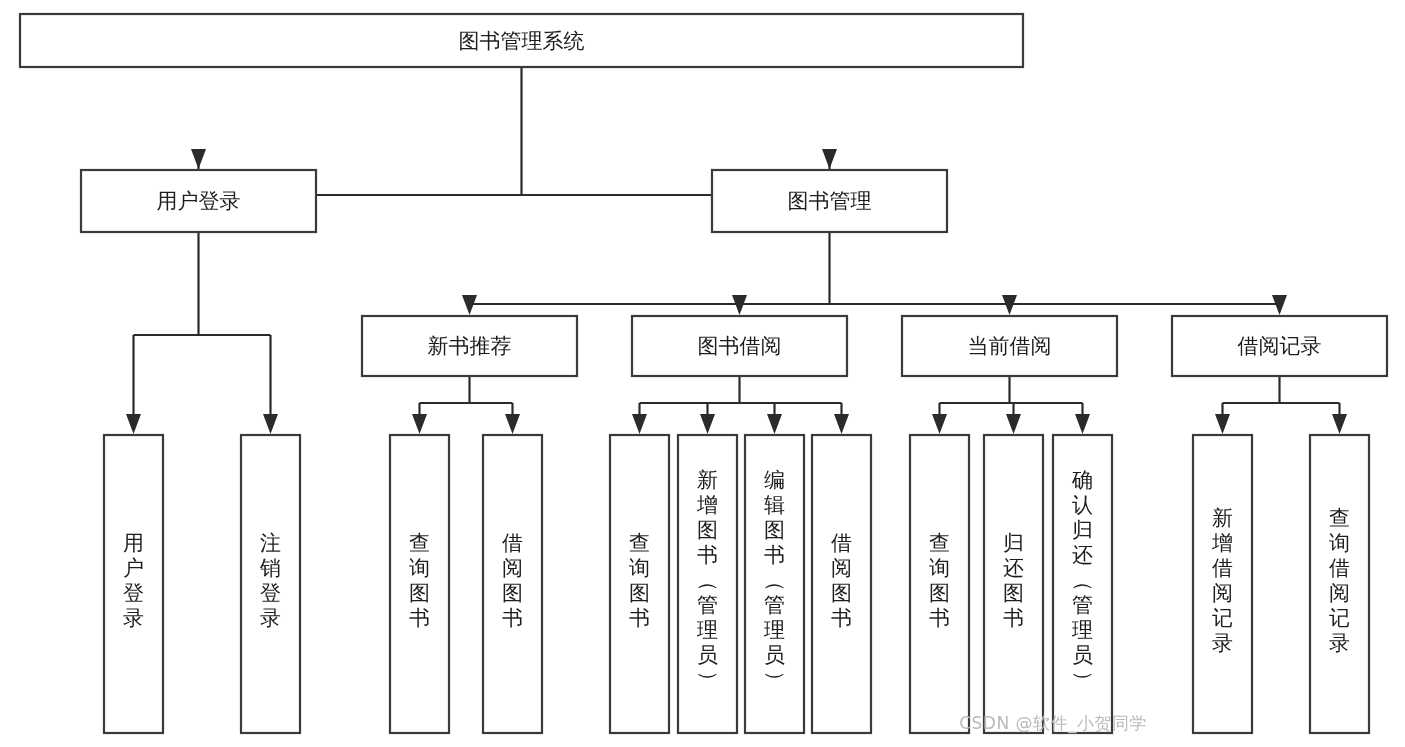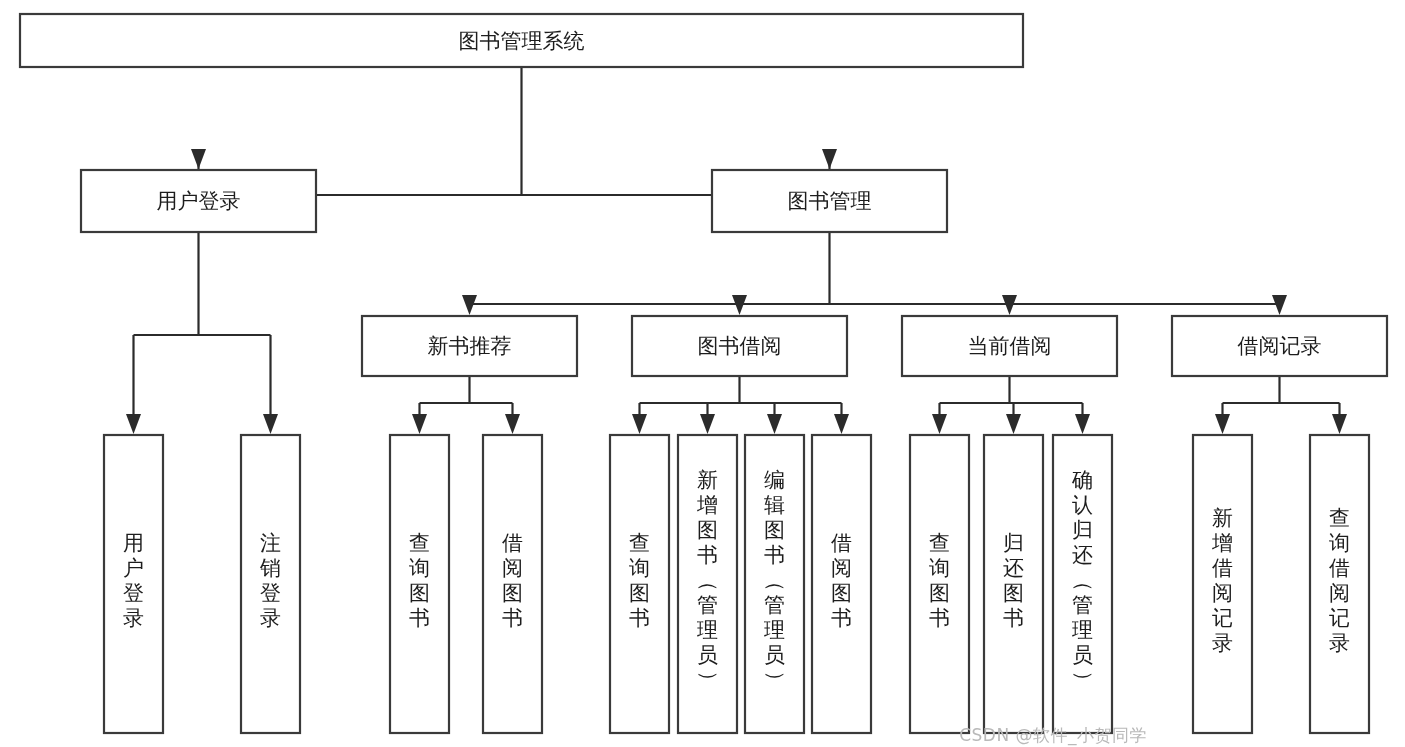--- a/index.html
+++ b/index.html
@@ -54,21 +54,21 @@
   .node-label-v {
     font-family: "DejaVu Sans", "Liberation Sans", sans-serif;
     font-size: 21px;
     fill: #1d1d1d;
     text-anchor: middle;
     white-space: pre;
   }
   .watermark-text {
     position: absolute;
     right: 14px;
-    bottom: 0;
+    bottom: 12px;
     font-family: "DejaVu Sans", "Liberation Sans", sans-serif;
     font-size: 17px;
     color: #b9b9b9;
     letter-spacing: 0.5px;
     white-space: nowrap;
     user-select: none;
   }
 </style>
 </head>
 <body>

